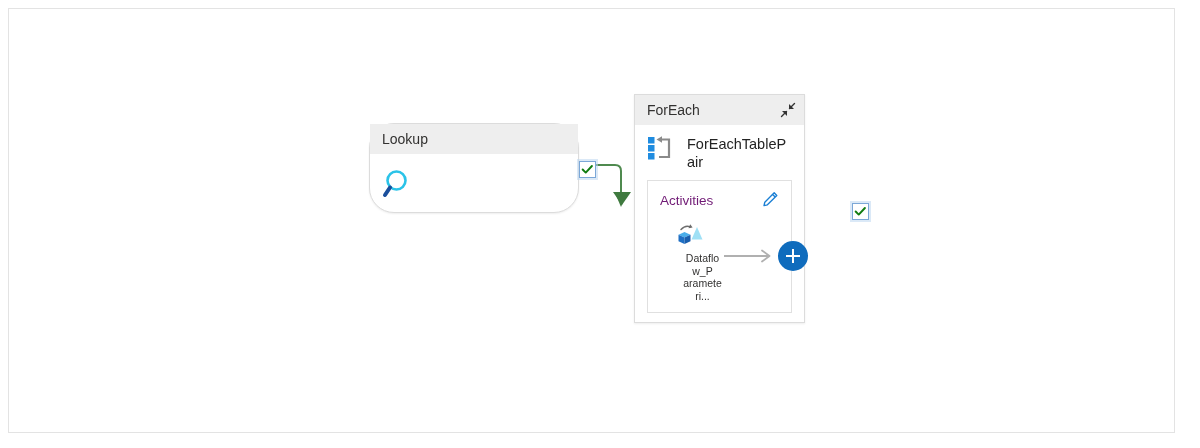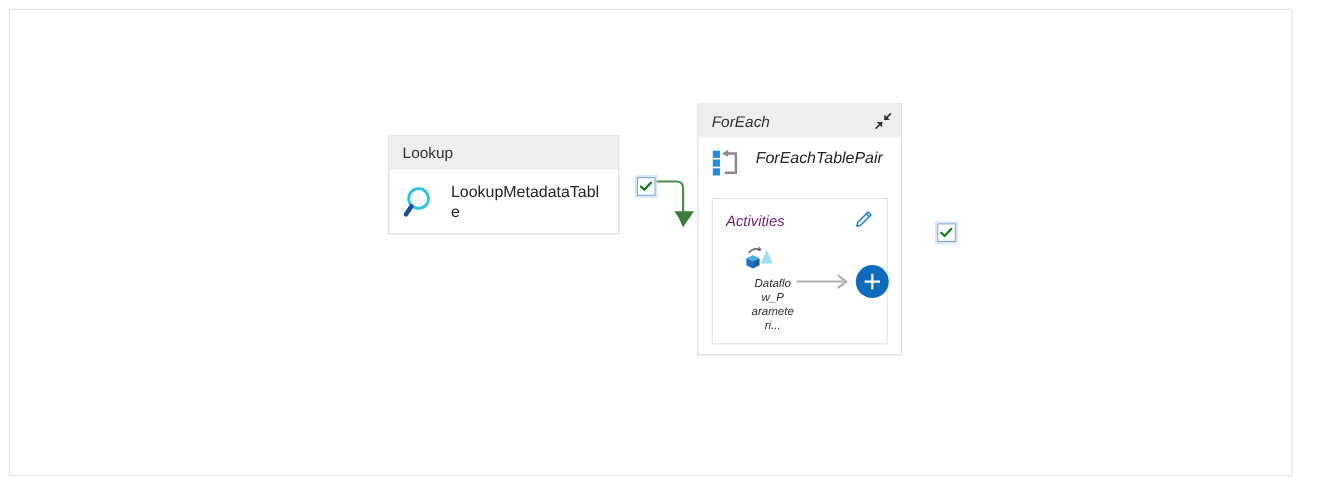--- a/index.html
+++ b/index.html
@@ -47,24 +47,25 @@
   }
   .card-body {
     display: flex;
     align-items: center;
     padding: 10px 12px;
     box-sizing: border-box;
   }
 
   
   #lookup-card {
-    left: 344px;
+    left: 360px;
     top: 114px;
     width: 210px;
     height: 90px;
+    border-radius: 25px;
   }
   #lookup-card .card-body {
     height: 60px;
   }
   .lookup-icon {
     width: 34px;
     height: 34px;
     flex: 0 0 34px;
     margin-right: 10px;
   }
@@ -72,23 +73,22 @@
     font-size: 14.5px;
     color: #242424;
     line-height: 18px;
     word-break: break-all;
   }
 
   
   #foreach-card {
     left: 625px;
     top: 85px;
-    width: 186px;
+    width: 171px;
     height: 229px;
-    font-style: italic;
   }
   #foreach-card .card-header {
     padding-right: 34px;
   }
   .collapse-btn {
     position: absolute;
     right: 6px;
     top: 5px;
     width: 20px;
     height: 20px;
@@ -215,21 +215,20 @@
     <div class="card-header">
       <span>Lookup</span>
     </div>
     <div class="card-body">
       <span class="lookup-icon">
         <svg viewBox="0 0 34 34" width="34" height="34">
           <circle cx="14.5" cy="13.5" r="9" fill="none" stroke="#2bc3e8" stroke-width="2.6"></circle>
           <line x1="8" y1="20.5" x2="3" y2="28" stroke="#1b4f9c" stroke-width="4" stroke-linecap="round"></line>
         </svg>
       </span>
-      <span class="node-title">LookupMetadataTable</span>
     </div>
   </div>
 
   <div id="connector">
     <svg width="62" height="50" viewBox="0 0 62 50">
       <path d="M 0 6 H 24 Q 30 6 30 12 V 36" fill="none" stroke="#4f8a4f" stroke-width="2"></path>
       <polygon points="30,48 24,34 36,34" fill="#3f7a3f" transform="rotate(0 30 40)"></polygon>
       <polygon points="22,33 40,33 31,46" fill="#3f7a3f"></polygon>
     </svg>
   </div>

